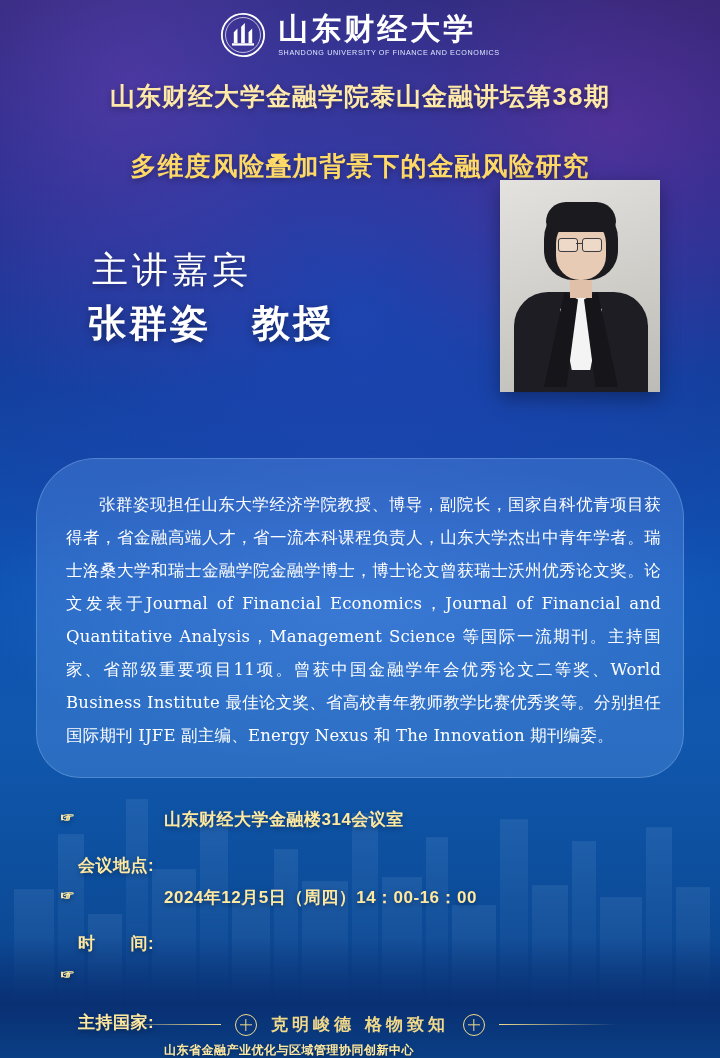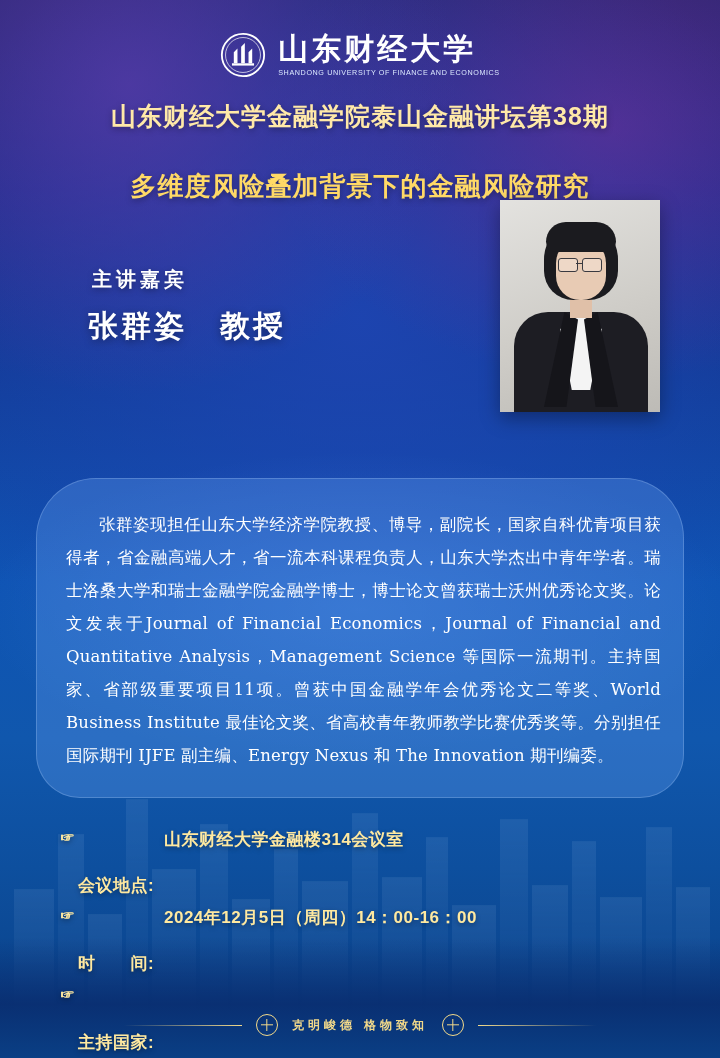--- a/index.html
+++ b/index.html
@@ -53,21 +53,21 @@
     pointer-events: none;
   }
 
   
   .logo-row {
     position: relative;
     display: flex;
     align-items: center;
     justify-content: center;
     gap: 12px;
-    padding-top: 32px;
+    padding-top: 12px;
   }
   .logo-mark {
     width: 46px;
     height: 46px;
     flex: 0 0 auto;
   }
   .logo-text {
     display: flex;
     flex-direction: column;
     justify-content: center;
@@ -91,20 +91,21 @@
 
   .series-title {
     position: relative;
     margin-top: 22px;
     text-align: center;
     font-size: 25px;
     font-weight: 700;
     color: #ffe9a8;
     letter-spacing: 1px;
     text-shadow: 0 2px 6px rgba(0,0,0,0.35);
+    font-family: Liberation Mono, monospace;
   }
   .lecture-title {
     position: relative;
     margin-top: 36px;
     text-align: center;
     font-size: 26px;
     font-weight: 700;
     color: #ffd966;
     letter-spacing: 1px;
     text-shadow: 0 2px 6px rgba(0,0,0,0.35);
@@ -113,31 +114,31 @@
   
   .speaker-row {
     position: relative;
     margin-top: 26px;
     height: 220px;
   }
   .speaker-label {
     position: absolute;
     left: 92px;
     top: 36px;
-    font-size: 20px;
-    font-weight: 700;
+    font-size: 36px;
+    font-weight: 400;
     color: #ffffff;
     letter-spacing: 4px;
     text-shadow: 0 2px 6px rgba(0,0,0,0.35);
   }
   .speaker-name {
     position: absolute;
     left: 88px;
-    top: 76px;
-    font-size: 30px;
+    top: 88px;
+    font-size: 38px;
     font-weight: 700;
     color: #ffffff;
     letter-spacing: 3px;
     text-shadow: 0 2px 8px rgba(0,0,0,0.4);
   }
   .portrait {
     position: absolute;
     right: 60px;
     top: -30px;
     width: 160px;
@@ -276,21 +277,21 @@
     position: absolute; left: 50%; top: 4px;
     width: 1.4px; height: 12px; background: #f2d98a; transform: translateX(-50%);
   }
   .foot-emblem::after {
     content: "";
     position: absolute; left: 4px; top: 50%;
     width: 12px; height: 1.4px; background: #f2d98a; transform: translateY(-50%);
   }
   .foot-motto {
     font-family: "DejaVu Serif", "Liberation Serif", serif;
-    font-size: 12px;
+    font-size: 17px;
     font-weight: 700;
     color: #f2d98a;
     letter-spacing: 4px;
     white-space: nowrap;
   }
 </style>
 </head>
 <body>
 
 <div class="poster">

